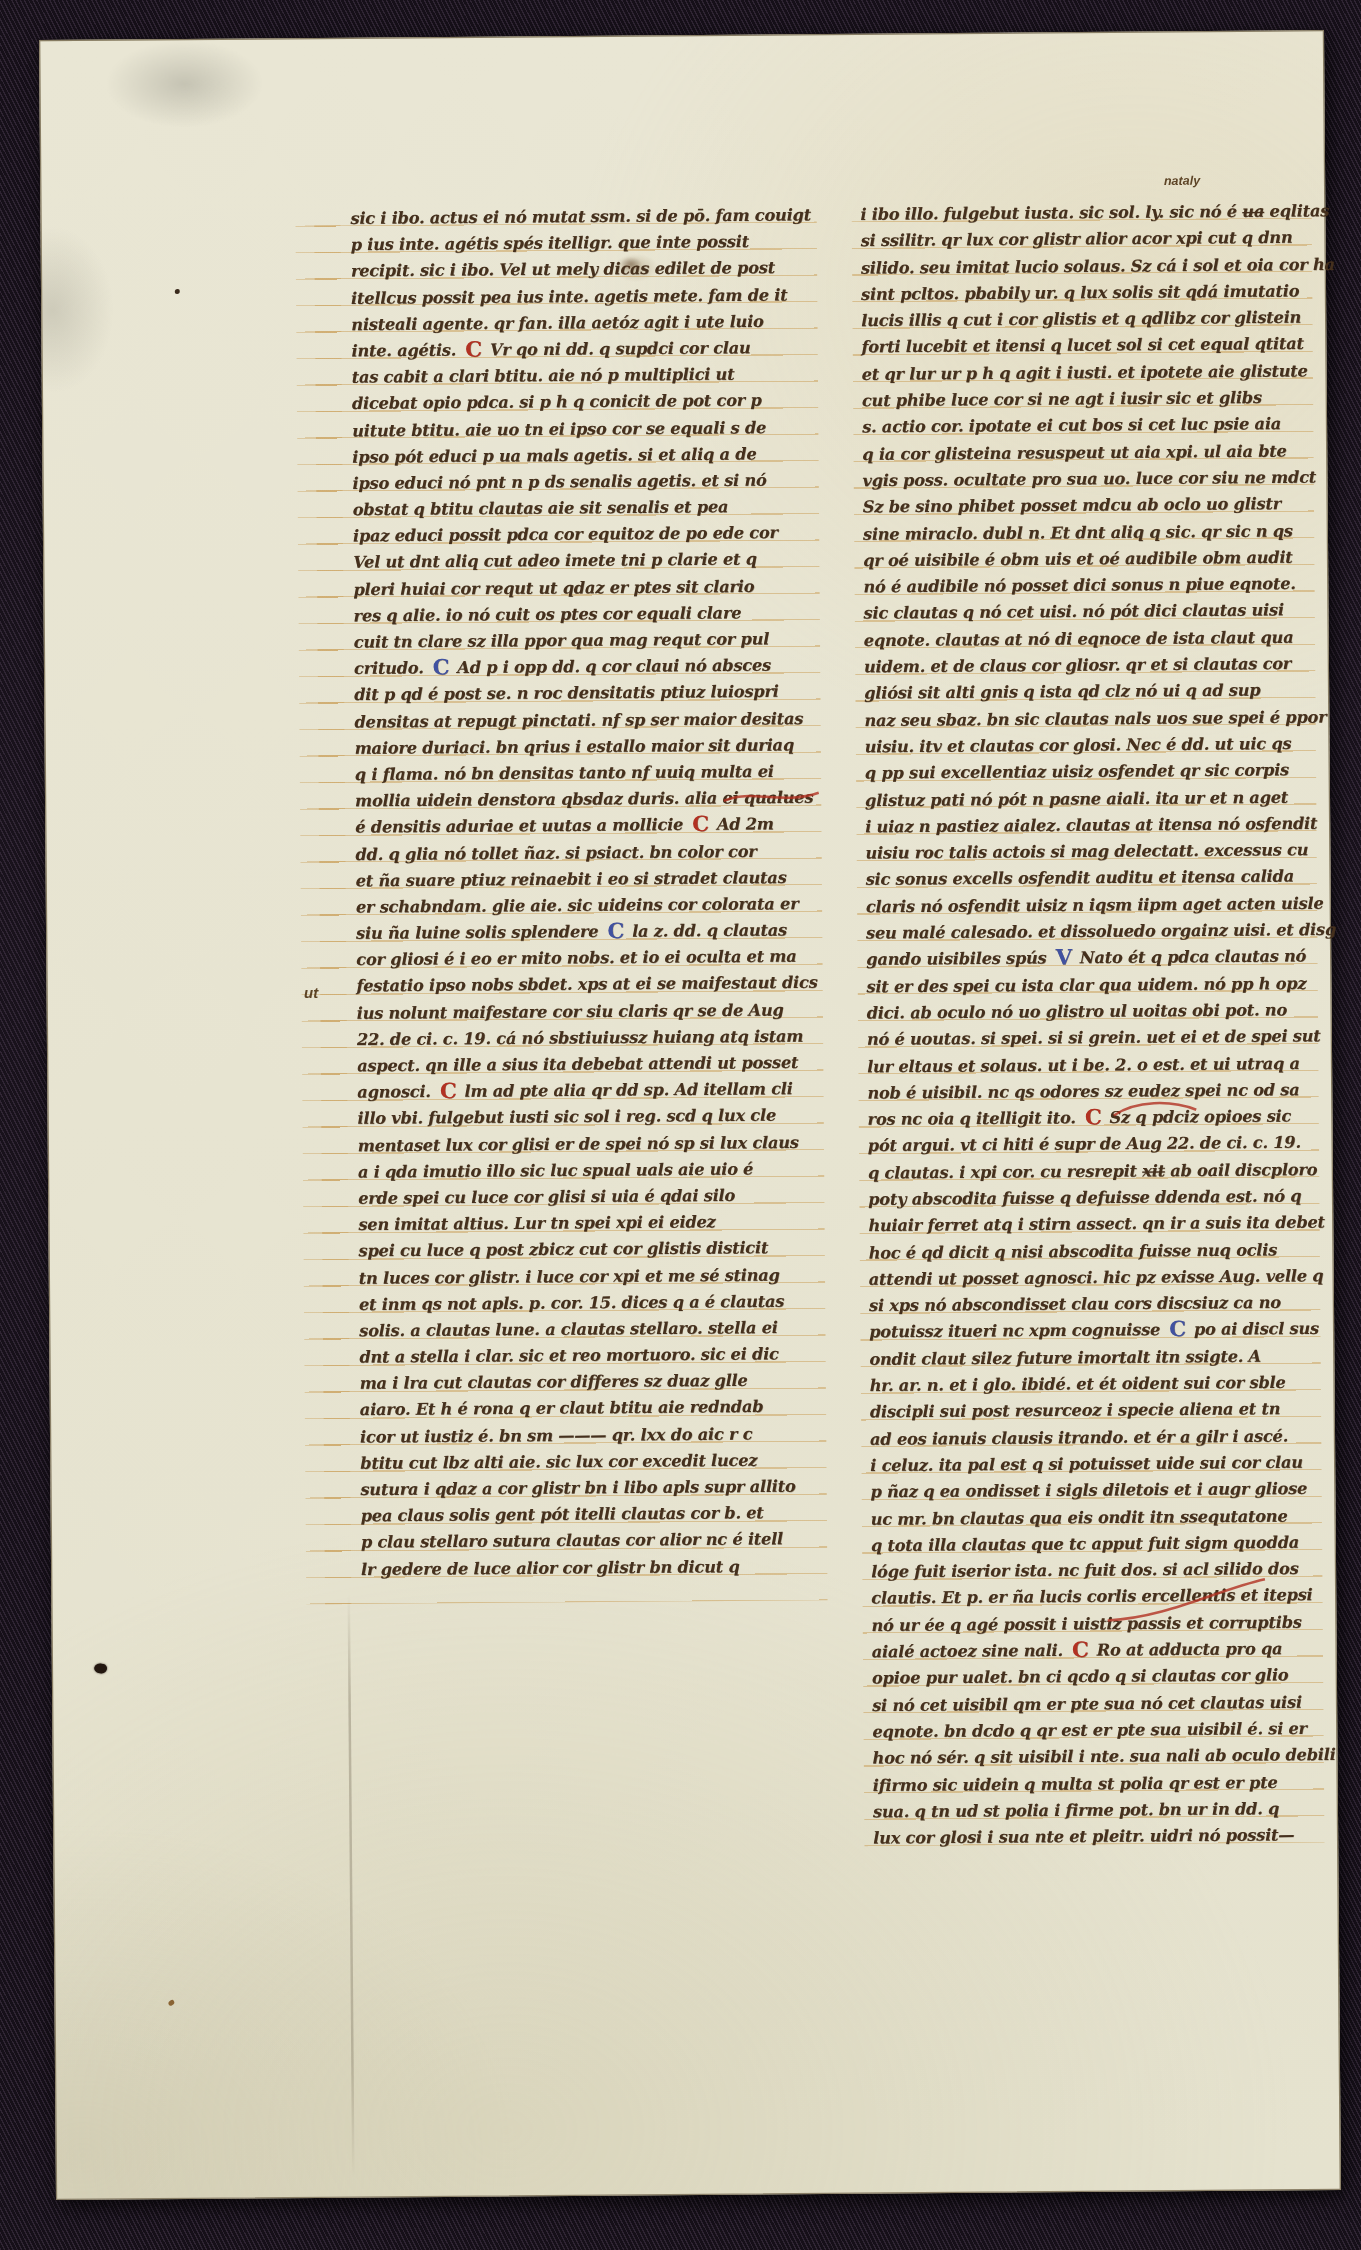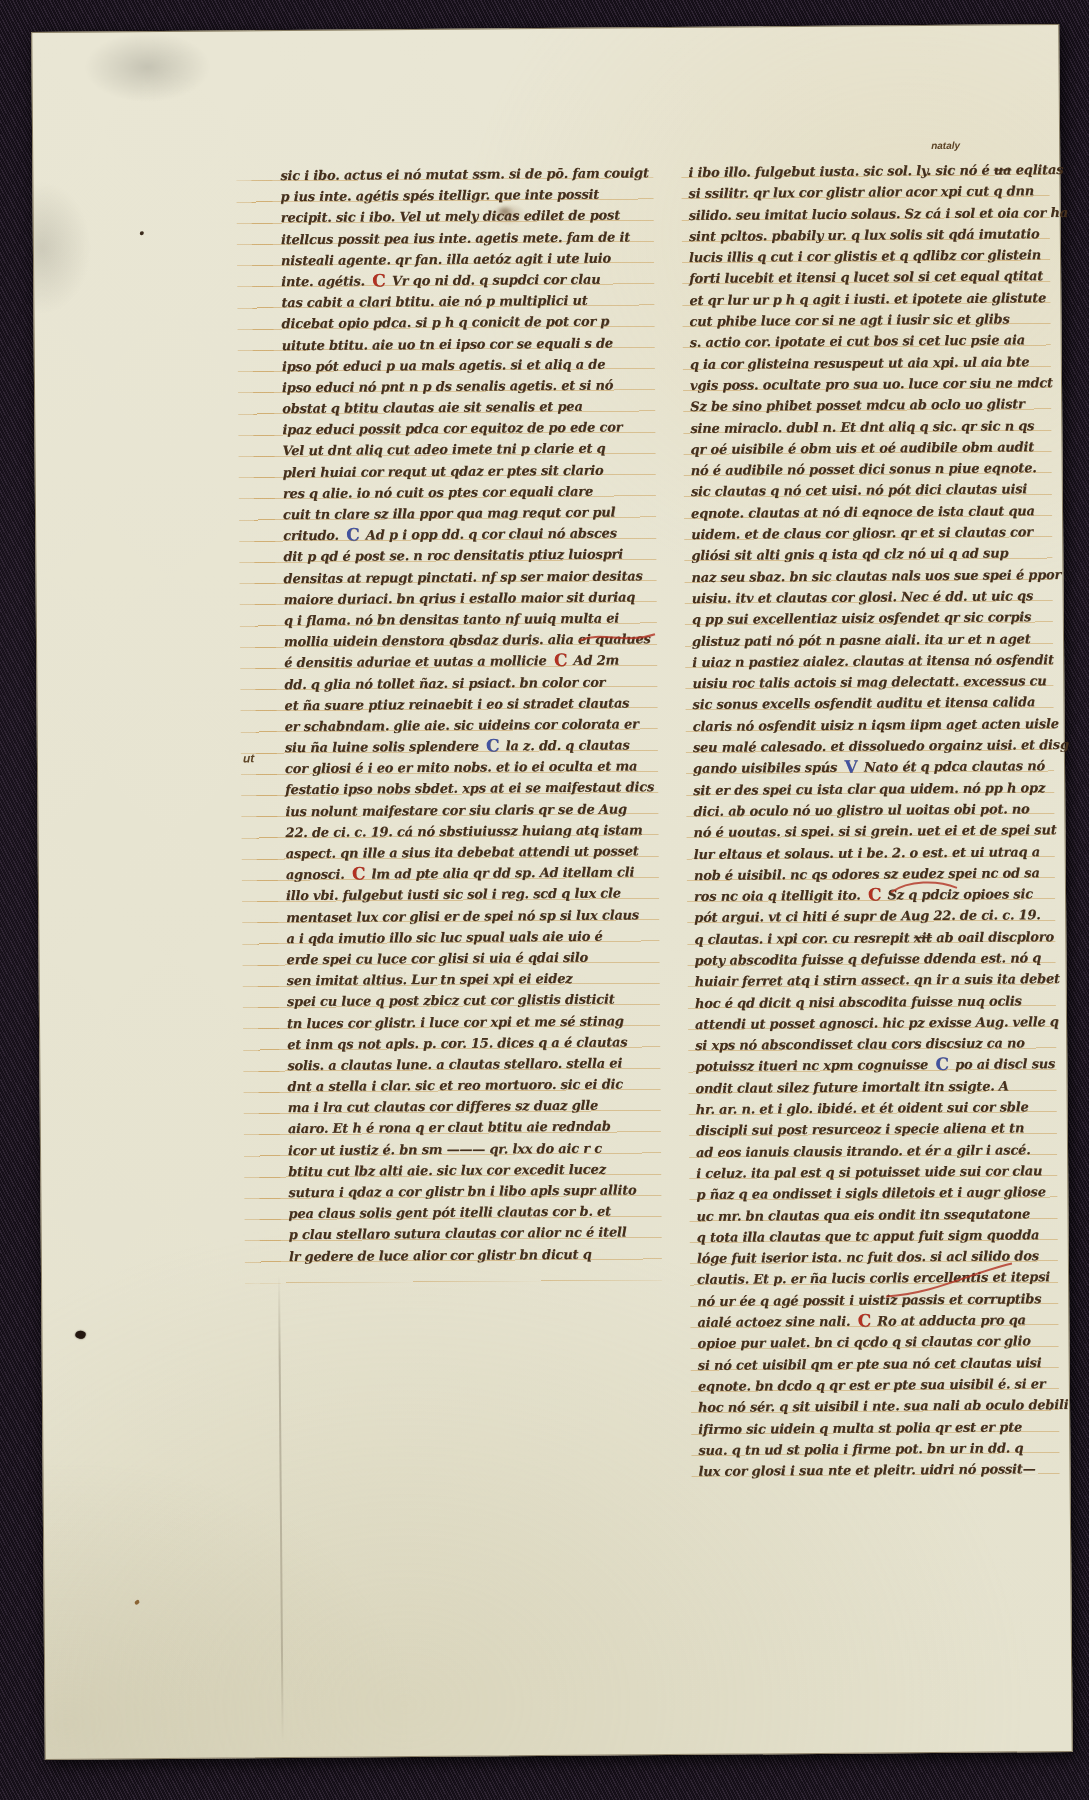--- a/index.html
+++ b/index.html
@@ -33,21 +33,21 @@
   .pr{color:#b23122;}
   .pb{color:#4152a0;}
   .strike{text-decoration:line-through;margin-top:31px;}
   .rul{position:absolute;pointer-events:none;
     background-image:repeating-linear-gradient(to bottom, rgba(193,138,52,.40) 0 1px, transparent 1px var(--lh));}
   .rul-left{left:218px;top:149px;width:402px;height:1103px;--lh:21.2px;}
   .rul-right{left:648px;top:149px;width:368px;height:1300px;--lh:21.3px;}
   .rul-stubs{left:203px;top:149px;width:36px;height:1103px;--lh:21.2px;opacity:.8;}
   .note{position:absolute;color:#5d4426;font-family:Liberation Sans, sans-serif;font-style:italic;font-weight:bold;}
   .note-inter{left:898px;top:114px;font-size:10px;}
-  .note-margin{left:205px;top:720px;font-size:12px;}
+  .note-margin{left:205px;top:756px;font-size:12px;}
   .flourish{position:absolute;pointer-events:none;}
   .blot{position:absolute;border-radius:60% 40% 55% 45%;}
   .blot-big{left:33px;top:1298px;width:10px;height:8px;background:#231710;transform:rotate(18deg);
     box-shadow:0 0 1.5px rgba(30,20,14,.9);}
   .speck-a{left:106px;top:199px;width:4px;height:4px;background:#3a2a1c;}
   .speck-b{left:90px;top:1568px;width:5px;height:4px;background:#8a6434;transform:rotate(-30deg);}
   .smudge{left:462px;top:176px;width:18px;height:12px;border-radius:50%;
     background:radial-gradient(rgba(84,56,28,.5), transparent 70%);filter:blur(1px);}
   .fold{position:absolute;left:236px;top:1244px;width:2px;height:468px;
     background:linear-gradient(to bottom, rgba(110,100,80,0), rgba(110,100,80,.35) 18%, rgba(105,95,76,.3) 80%, rgba(110,100,80,0));}

